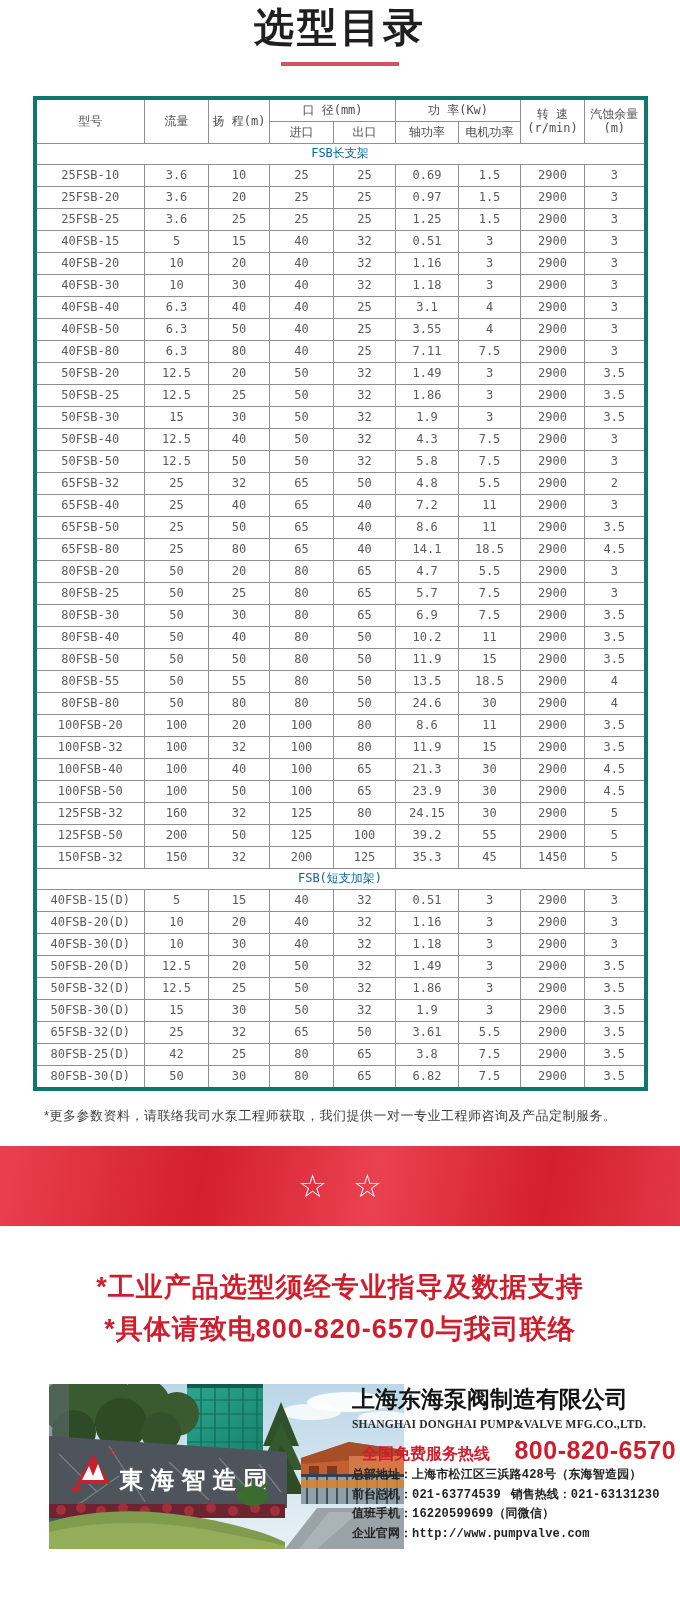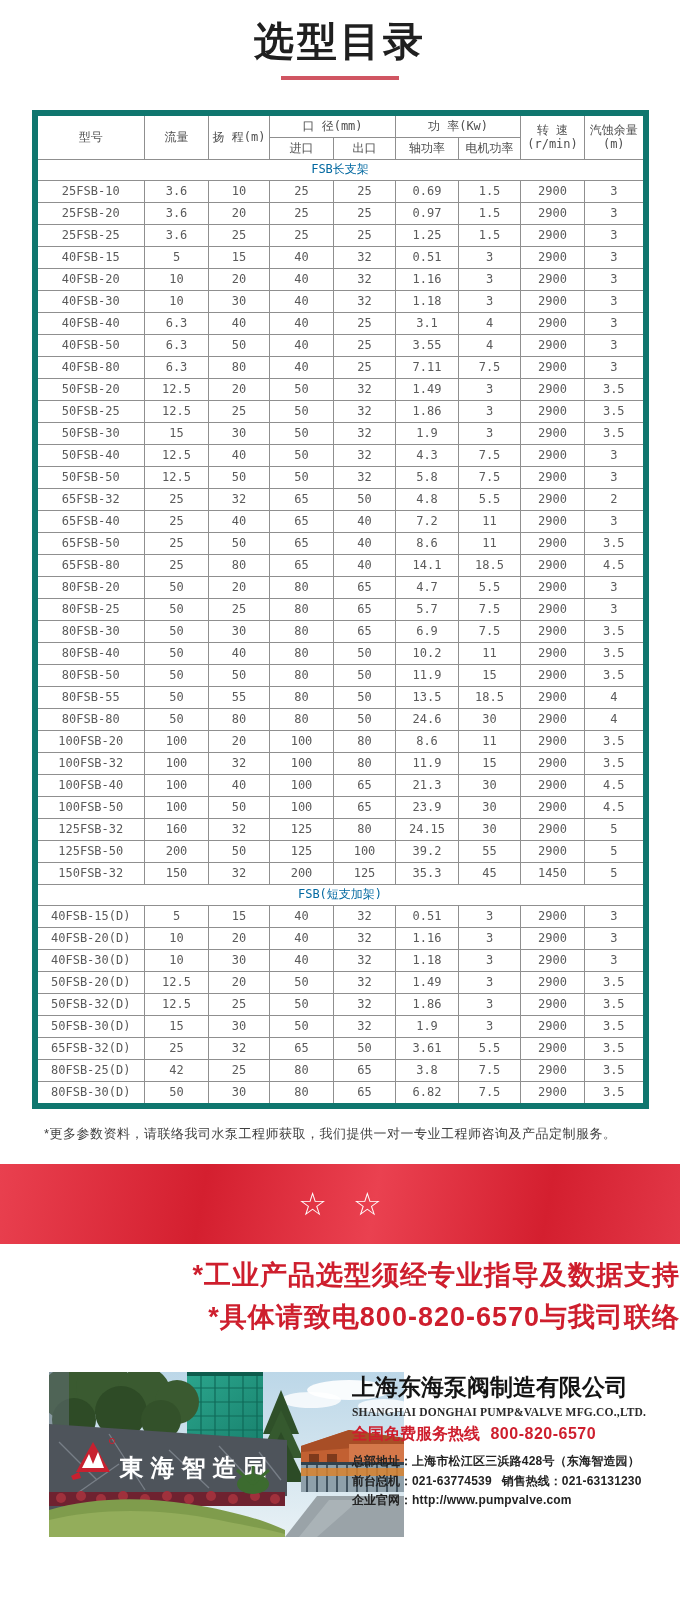--- a/index.html
+++ b/index.html
@@ -3,68 +3,68 @@
 <meta charset="utf-8">
 <style>
   html,body{margin:0;padding:0;}
   body{
     width:680px;height:1600px;background:#ffffff;position:relative;
     font-family:"Liberation Sans","DejaVu Sans",sans-serif;
     -webkit-font-smoothing:antialiased;
   }
   
   .page-title{
-    padding-top:14px;text-align:center;font-size:40px;font-weight:700;
+    text-align:center;font-size:40px;font-weight:700;
     color:#1f1f1f;letter-spacing:3px;
   }
   .title-underline{width:118px;height:4px;background:#d05562;margin:7px auto 0;}
   
   .catalog-table{
     border-collapse:collapse;margin:30px auto 0;table-layout:fixed;width:611px;
     font-size:12px;color:#5a5a5a;
     font-family:"DejaVu Sans Mono","Liberation Mono",monospace;
   }
   .catalog-table th,.catalog-table td{
     border:1px solid #8f8f8f;text-align:center;vertical-align:middle;
     height:21px;padding:0;font-weight:normal;line-height:1.1;
     overflow:hidden;white-space:nowrap;
   }
-  .catalog-table{border:6px solid #0f766e;}
+  .catalog-table{border:4px solid #0f766e;}
   .catalog-table thead th{color:#4f4f4f;}
   .section-row td{height:20px;color:#0369a1;}
   
   .table-note{
     margin:16px 0 0 44px;font-size:13px;color:#3f3f3f;letter-spacing:.5px;
   }
   
   .order-banner{
     margin-top:21px;height:80px;width:680px;
     background:linear-gradient(100deg,#e9404f 0%,#d41f2f 30%,#ea4150 55%,#d41f2f 80%,#e23747 100%);
     display:flex;align-items:center;justify-content:center;gap:26px;
   }
   .order-banner .star{color:#ffffff;font-size:32px;line-height:1;}
   .order-banner .banner-title{
     color:#ffffff;font-size:44px;font-weight:700;letter-spacing:14px;text-indent:14px;
   }
   
-  .notice{margin-top:10px;text-align:right;color:#ce1e2d;font-weight:700;}
+  .notice{margin-top:40px;text-align:center;color:#ce1e2d;font-weight:700;}
   .notice div{font-size:27px;line-height:42px;letter-spacing:1px;}
   
   .bottom{display:flex;margin:34px 0 0 23px;}
   .photo-wrap{width:286px;height:165px;flex:none;padding-left:26px;}
   .company{margin-left:17px;width:268px;flex:none;}
   .company-name{font-size:23px;font-weight:700;color:#141414;white-space:nowrap;letter-spacing:0px;}
   .company-name-en{
     font-family:"Liberation Serif","DejaVu Serif",serif;font-weight:700;
     font-size:11.5px;color:#2a2a2a;margin-top:3px;white-space:nowrap;letter-spacing:.2px;
   }
   .hotline{margin-top:6px;color:#ce1e2d;font-weight:700;white-space:nowrap;}
-  .hotline .hotline-label{font-size:16px;}
-  .hotline .hotline-number{font-size:16px;margin-left:6px;letter-spacing:.5px;}
-  .contact-list{margin-top:7px;font-family:Liberation Sans, sans-serif;}
+  .hotline .hotline-label{font-size:16px;margin-left:10px;}
+  .hotline .hotline-number{font-size:25px;margin-left:20px;letter-spacing:.5px;}
+  .contact-list{margin-top:1px;font-family:Liberation Mono, monospace;}
   .contact-line{font-size:12px;font-weight:700;color:#222;line-height:19.5px;white-space:nowrap;}
   .c-label{color:#222;}
   .c-value{color:#222;letter-spacing:.2px;}
 </style>
 </head>
 <body>
 
 <div class="page-title">选型目录</div>
 <div class="title-underline"></div>
 
@@ -709,16 +709,17 @@
   <div class="company">
     <div class="company-name">上海东海泵阀制造有限公司</div>
     <div class="company-name-en">SHANGHAI DONGHAI PUMP&amp;VALVE MFG.CO.,LTD.</div>
     <div class="hotline">
       <span class="hotline-label">全国免费服务热线</span>
       <span class="hotline-number">800-820-6570</span>
     </div>
     <div class="contact-list">
         <div class="contact-line"><span class="c-label">总部地址：</span><span class="c-value">上海市松江区三浜路428号（东海智造园）</span></div>
         <div class="contact-line"><span class="c-label">前台总机：</span><span class="c-value">021-63774539</span><span class="c-label" style="margin-left: 10px;">销售热线：</span><span class="c-value">021-63131230</span></div>
+        <div class="contact-line"><span class="c-label">值班手机：</span><span class="c-value">16220599699（同微信）</span></div>
         <div class="contact-line"><span class="c-label">企业官网：</span><span class="c-value">http://www.pumpvalve.com</span></div>
       </div>
   </div>
 </div>
 
 </body></html>

